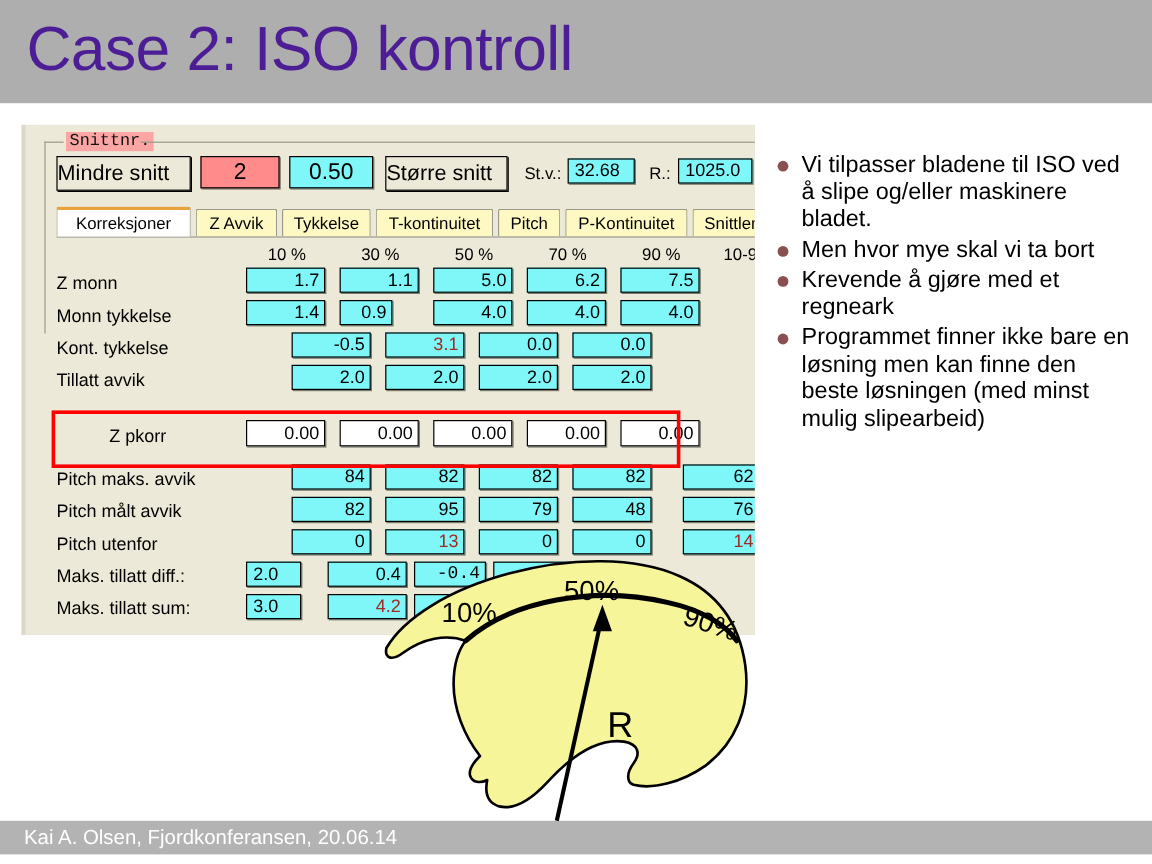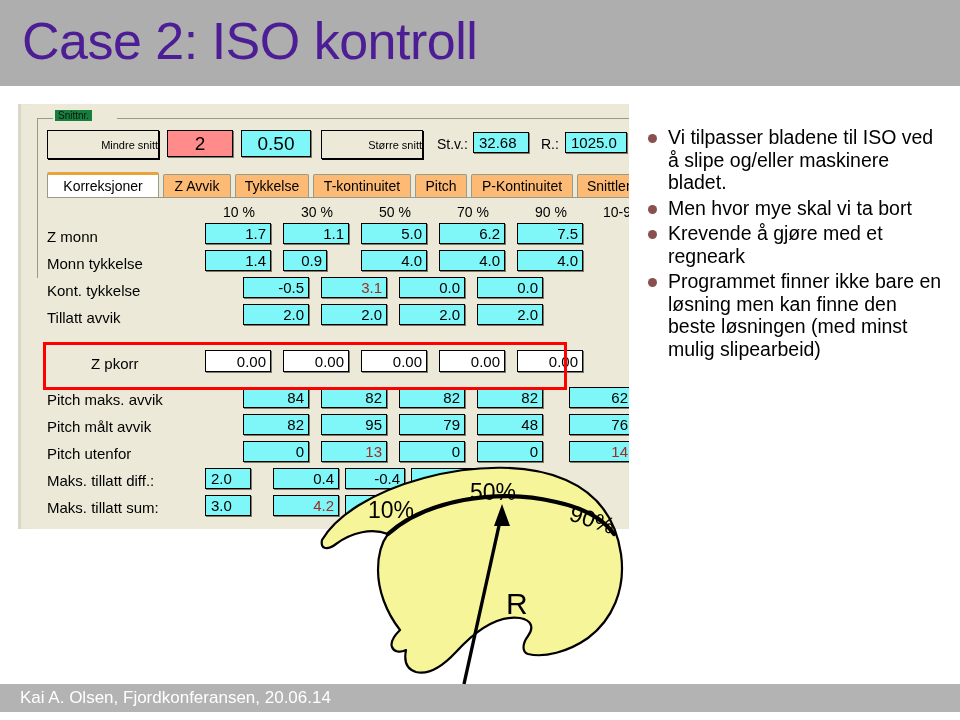--- a/index.html
+++ b/index.html
@@ -34,50 +34,50 @@
     border-left:3px solid #d9d7c8;
     box-shadow:inset 0 0 0 1px #e8e6d6;
   }
   #app-inner{
     position:absolute;left:12px;top:0px;width:600px;height:425px;
     background:#ece9d8;
   }
   .groupbox-top-left{position:absolute;border-top:1px solid #9a9a8a;}
   .groupbox-top-right{position:absolute;border-top:1px solid #9a9a8a;}
   .group-legend{
-    position:absolute;font-size:10px;color:#111;background:#15803d;
-    padding:0 3px;white-space:nowrap;
+    position:absolute;font-size:14px;color:#111;background:#fca5a5;
+    padding:0 3px;white-space:nowrap;font-family:Liberation Mono, monospace;
   }
   
   .win-btn{
     position:absolute;background:#ece9d8;
     border:1px solid #000;
     box-shadow:1px 1px 0 #000;
-    font-size:11px;color:#000;
-    display:flex;align-items:center;justify-content:flex-end;
+    font-size:18px;color:#000;
+    display:flex;align-items:center;justify-content:flex-start;
     white-space:nowrap;
   }
   
   .fld{
     position:absolute;border:1px solid #000;
     box-shadow:1px 1px 0 #7a7a6a;
     font-size:15px;color:#000;
     display:flex;align-items:center;
     box-sizing:border-box;white-space:nowrap;
   }
   .fld.cyan{background:#7ff6f7;}
   .fld.pink{background:#ff8b8b;}
   .fld.white{background:#ffffff;}
   .fld.right{justify-content:flex-end;padding-right:4px;}
   .fld.center{justify-content:center;}
   .fld.left{justify-content:flex-start;padding-left:5px;}
   .fld.redtext{color:#9e2b24;}
   
   .tab{
-    position:absolute;height:23px;background:#fdba74;
+    position:absolute;height:23px;background:#fef9c3;
     border:1px solid #9a9a8a;border-bottom:none;
     border-radius:2px 2px 0 0;
     font-size:14px;color:#000;
     display:flex;align-items:center;justify-content:center;
     padding:0 5px;white-space:nowrap;box-sizing:border-box;
   }
   .tab.active{
     background:#ffffff;border-top:3px solid #e8a33d;
     height:25px;z-index:5;
   }
@@ -317,21 +317,21 @@
         <span>14</span>
       </div>
 
     <div class="lbl" style="left:14px;top:368px;">Maks. tillatt diff.:</div>
     <div class="fld cyan left" style="left:172px;top:364px;width:46px;height:21px;">
         <span>2.0</span>
       </div>
     <div class="fld cyan right" style="left:240px;top:364px;width:66px;height:21px;">
         <span>0.4</span>
       </div>
-    <div class="fld cyan right" style="left:312px;top:364px;width:60px;height:21px;">
+    <div class="fld cyan right" style="left:312px;top:364px;width:60px;height:21px;font-family:Liberation Mono, monospace;">
         <span>-0.4</span>
       </div>
     <div class="fld cyan right" style="left:378px;top:364px;width:66px;height:21px;">
         <span></span>
       </div>
 
     <div class="lbl" style="left:14px;top:395px;">Maks. tillatt sum:</div>
     <div class="fld cyan left" style="left:172px;top:391px;width:46px;height:21px;">
         <span>3.0</span>
       </div>

